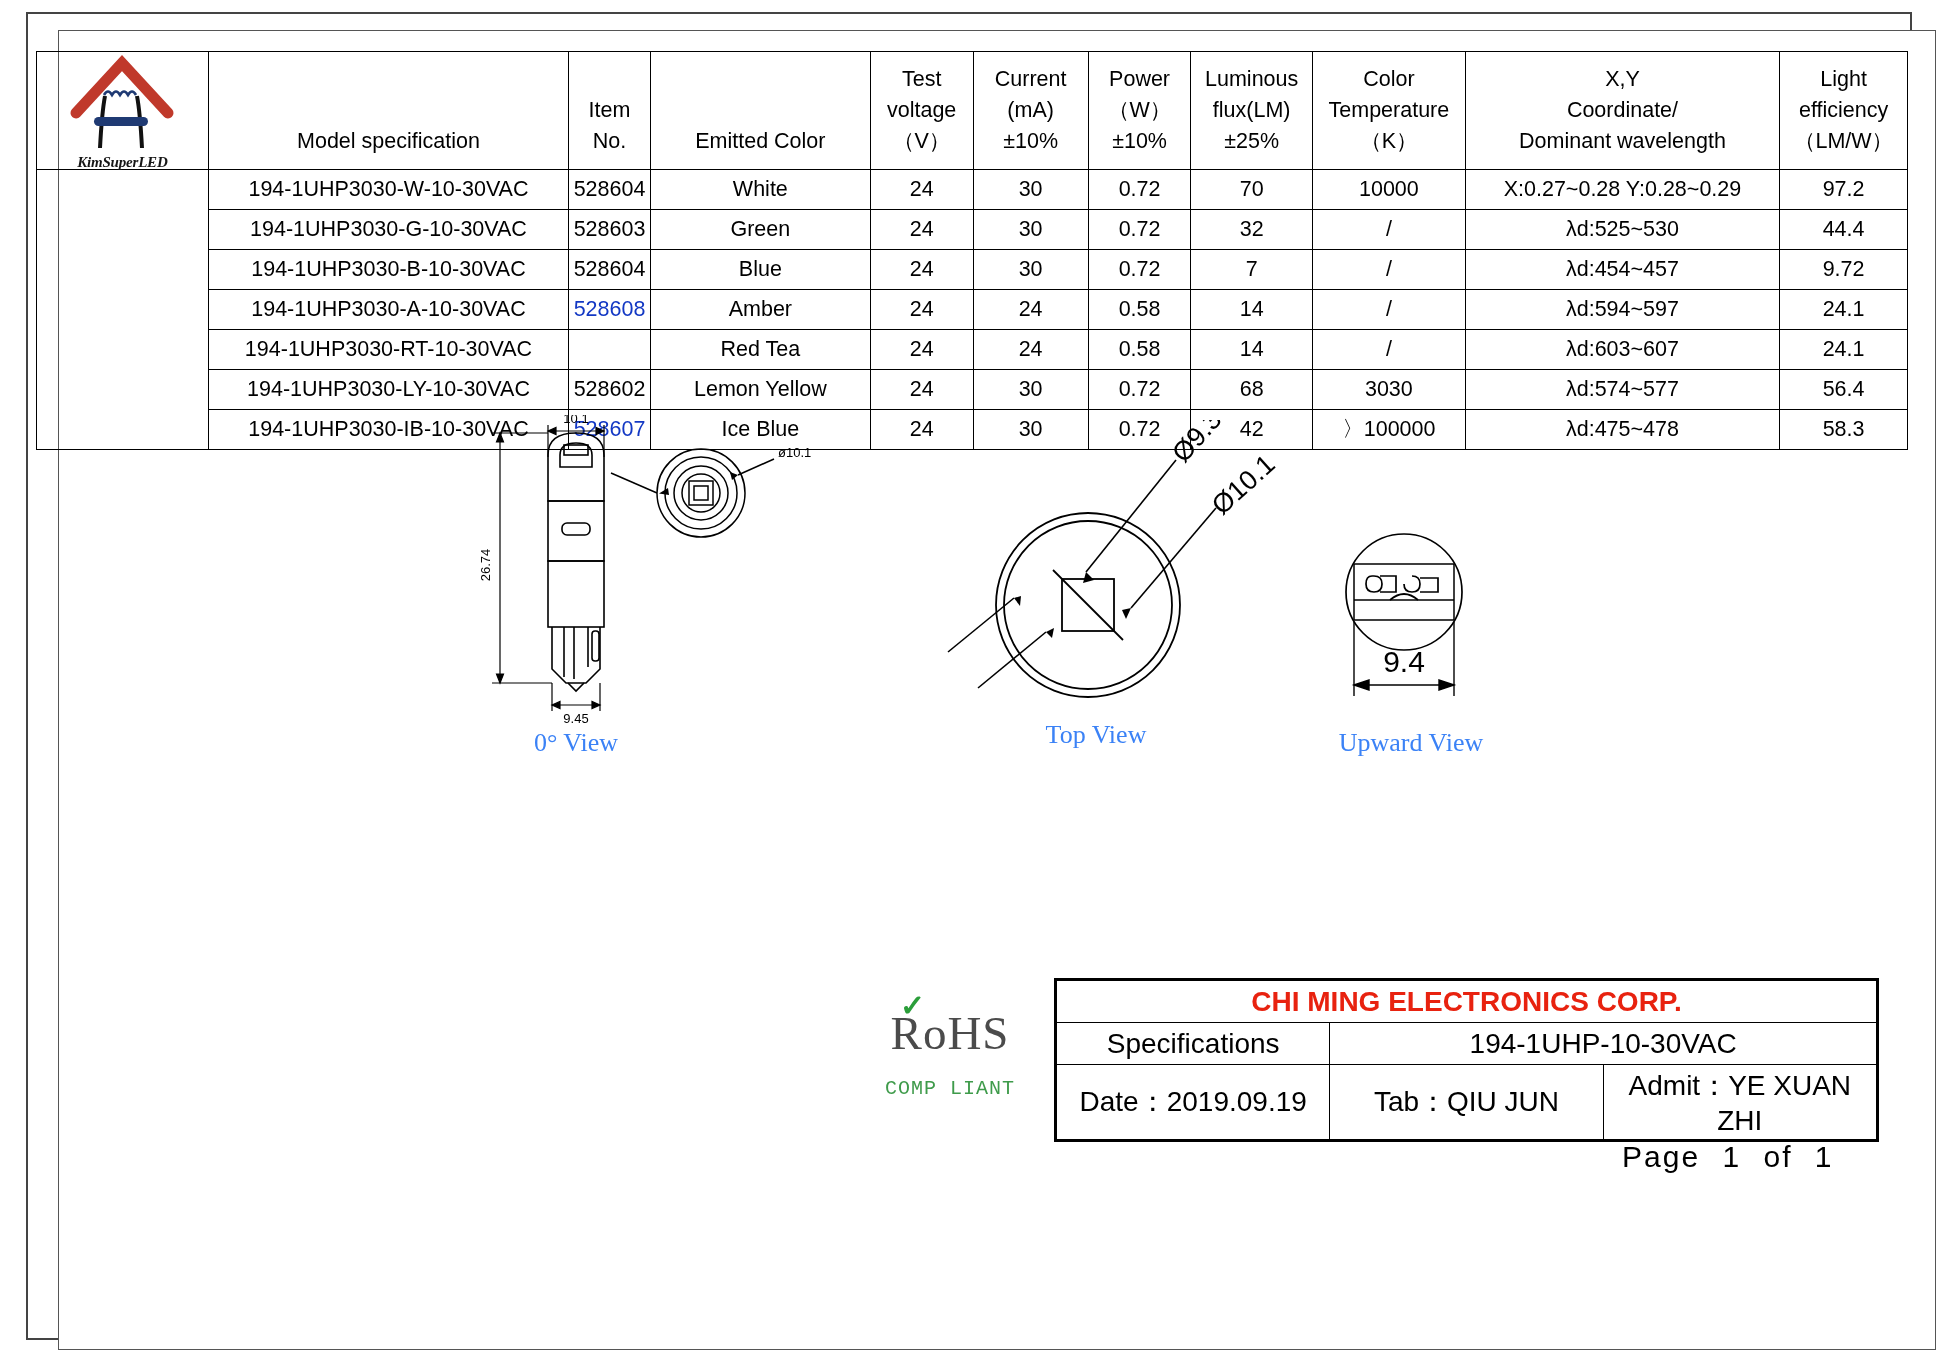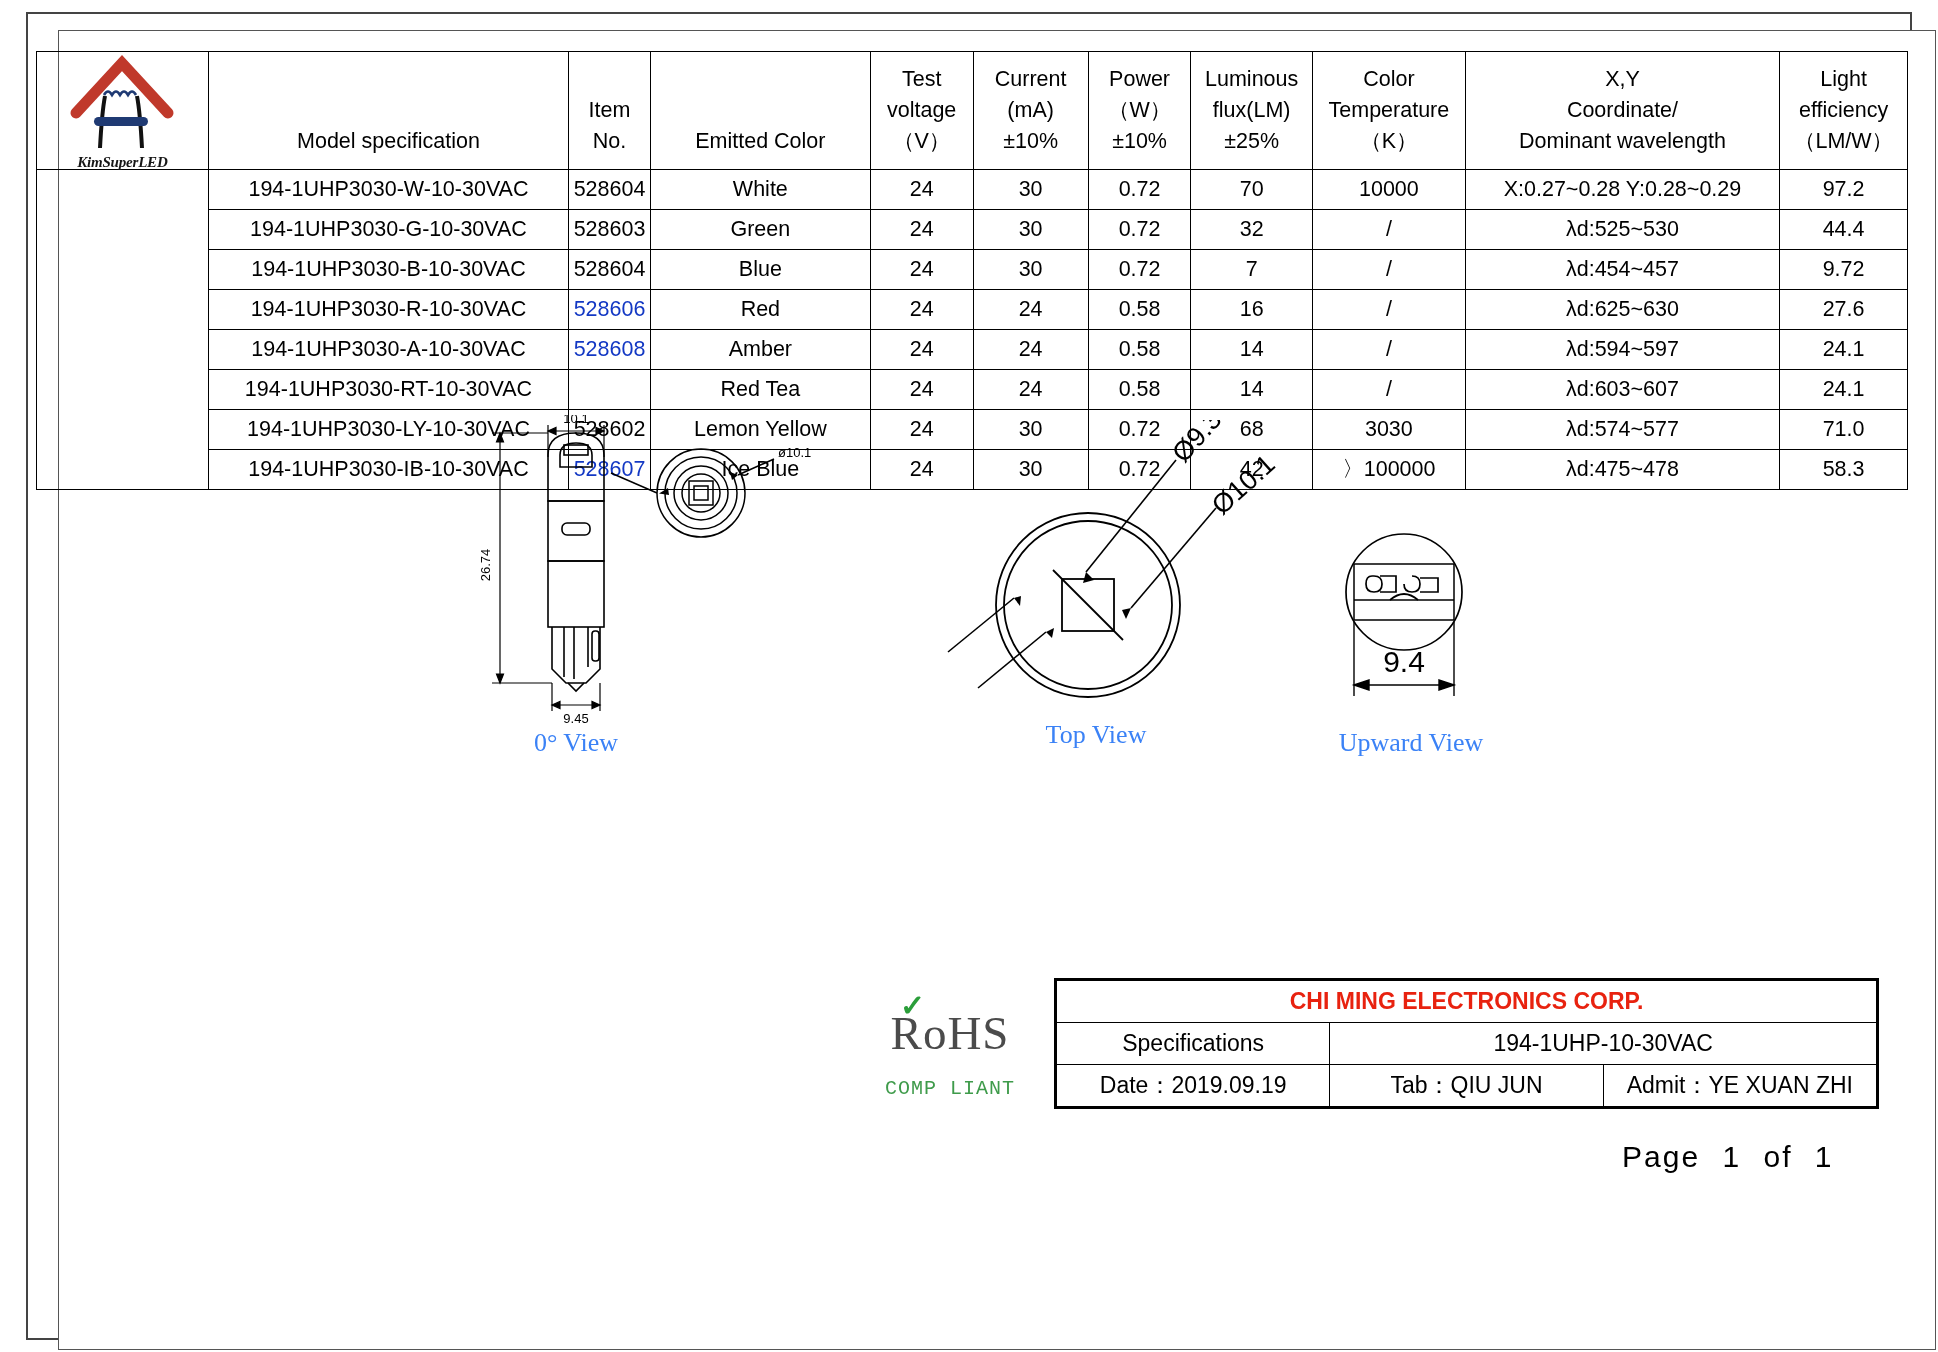--- a/index.html
+++ b/index.html
@@ -151,21 +151,21 @@
     border: 2px solid #000;
   }
   #title-block table {
     border-collapse: collapse;
     width: 100%;
     table-layout: fixed;
   }
   #title-block td {
     border: 1px solid #000;
     height: 42px;
-    font-size: 23px;
+    font-size: 28px;
     text-align: center;
     vertical-align: middle;
     padding: 2px 6px;
   }
   td.company {
     color: #e8220f;
     font-weight: bold;
     font-size: 26px;
     border: none;
     border-bottom: 1px solid #000;
@@ -302,33 +302,20 @@
           <td class="c-volt">24</td>
           <td class="c-curr">30</td>
           <td class="c-pow">0.72</td>
           <td class="c-flux">7</td>
           <td class="c-temp">/</td>
           <td class="c-xy">λd:454~457</td>
           <td class="c-eff">9.72</td>
         </tr>
         <tr>
           <td class="logo-cell" style="border-top: none; border-bottom: none;"></td>
-          <td class="model-cell c-model">194-1UHP3030-R-10-30VAC</td>
-          <td class="c-item blue-num">528606</td>
-          <td class="c-color">Red</td>
-          <td class="c-volt">24</td>
-          <td class="c-curr">24</td>
-          <td class="c-pow">0.58</td>
-          <td class="c-flux">16</td>
-          <td class="c-temp">/</td>
-          <td class="c-xy">λd:625~630</td>
-          <td class="c-eff">27.6</td>
-        </tr>
-        <tr>
-          <td class="logo-cell" style="border-top: none; border-bottom: none;"></td>
           <td class="model-cell c-model">194-1UHP3030-A-10-30VAC</td>
           <td class="c-item blue-num">528608</td>
           <td class="c-color">Amber</td>
           <td class="c-volt">24</td>
           <td class="c-curr">24</td>
           <td class="c-pow">0.58</td>
           <td class="c-flux">14</td>
           <td class="c-temp">/</td>
           <td class="c-xy">λd:594~597</td>
           <td class="c-eff">24.1</td>
@@ -350,21 +337,21 @@
           <td class="logo-cell" style="border-top: none; border-bottom: none;"></td>
           <td class="model-cell c-model">194-1UHP3030-LY-10-30VAC</td>
           <td class="c-item">528602</td>
           <td class="c-color">Lemon Yellow</td>
           <td class="c-volt">24</td>
           <td class="c-curr">30</td>
           <td class="c-pow">0.72</td>
           <td class="c-flux">68</td>
           <td class="c-temp">3030</td>
           <td class="c-xy">λd:574~577</td>
-          <td class="c-eff">71.0</td>
+          <td class="c-eff">56.4</td>
         </tr>
         <tr>
           <td class="logo-cell" style="border-top: none; border-bottom: 1px solid rgb(0, 0, 0);"></td>
           <td class="model-cell c-model">194-1UHP3030-IB-10-30VAC</td>
           <td class="c-item blue-num">528607</td>
           <td class="c-color">Ice Blue</td>
           <td class="c-volt">24</td>
           <td class="c-curr">30</td>
           <td class="c-pow">0.72</td>
           <td class="c-flux">42</td>

